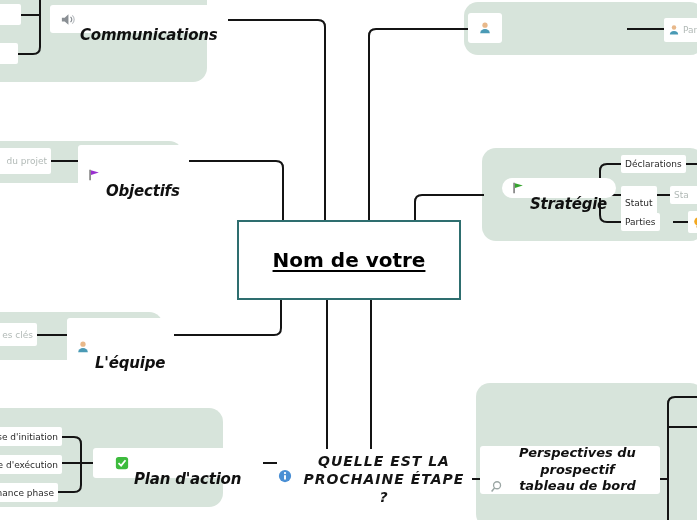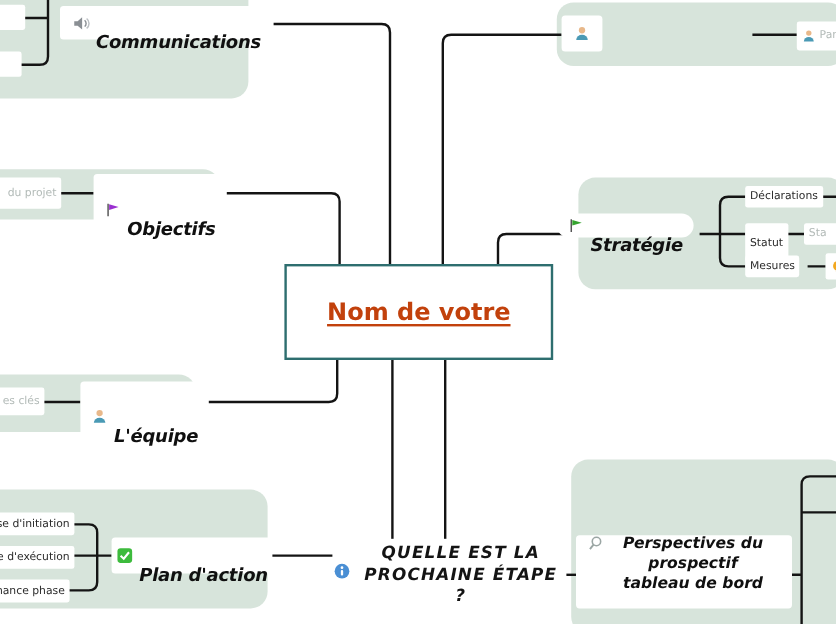--- a/index.html
+++ b/index.html
@@ -9,27 +9,27 @@
   .node{position:absolute;background:#ffffff;border-radius:3px;display:flex;align-items:center;
         justify-content:center;gap:5px;white-space:nowrap;}
   .topic-label{font-weight:bold;font-style:italic;font-size:15px;color:#101010;letter-spacing:-0.2px;margin-top:32px;}
   .small-node{font-size:9px;color:#2b2b2b;border-radius:2px;padding:0 4px;}
   .muted{color:#b2bab7;}
   .right-align{justify-content:flex-end;text-align:right;}
   .left-align{justify-content:flex-start;text-align:left;}
   #central{position:absolute;left:237px;top:220px;width:224px;height:80px;box-sizing:border-box;
            background:#fff;border:2px solid #2e6e6f;display:flex;flex-direction:column;
            align-items:center;justify-content:center;}
-  #central .c-line{font-size:20px;font-weight:bold;color:#c2410c;text-decoration:underline;
+  #central .c-line{font-size:20px;font-weight:bold;color:#000000;text-decoration:underline;
            text-underline-offset:3px;line-height:1.35;}
   #question{position:absolute;left:298px;top:452px;width:172px;text-align:center;
             font-weight:bold;font-style:italic;font-size:14px;color:#141414;
             letter-spacing:1px;line-height:1.3;}
-  #perspectives-node{position:absolute;left:480px;top:446px;width:180px;height:61px;
-            background:#fff;border-radius:3px;display:flex;align-items:flex-start;gap:4px;
+  #perspectives-node{position:absolute;left:480px;top:446px;width:180px;height:48px;
+            background:#fff;border-radius:3px;display:flex;align-items:flex-end;gap:4px;
             padding:0 2px;box-sizing:border-box;}
   .persp-text{flex:1;text-align:center;font-weight:bold;font-style:italic;font-size:13px;
             color:#101010;line-height:1.25;}
   svg.icon{display:block;}
   #lines{position:absolute;left:0;top:0;z-index:1;pointer-events:none;}
   .container{z-index:0;}
   .node,#central,#question,#perspectives-node{z-index:2;}
 </style>
 </head>
 <body>
@@ -114,37 +114,37 @@
           <path d="M3.5 2 v12" stroke="#555" stroke-width="1.4"></path>
           <path d="M4.5 2.6 L13.5 5.2 L4.5 8 z" fill="#9a2fd0"></path>
         </svg>
     </span>
     <span class="topic-label">Objectifs</span>
   </div>
   <div class="node small-node right-align muted" style="left:-14px;top:148px;width:57px;height:26px;">
     <span>du projet</span>
   </div>
 
-  <div class="node" style="left:464px;top:178px;height:20px;padding:0 9px;border-radius:10px;">
+  <div class="node" style="left:502px;top:178px;height:20px;padding:0 9px;border-radius:10px;">
     <span>
       <svg class="icon" width="14" height="14" viewBox="0 0 16 16">
           <path d="M3.5 2 v12" stroke="#555" stroke-width="1.4"></path>
           <path d="M4.5 2.6 L13.5 5.2 L4.5 8 z" fill="#35a42e"></path>
         </svg>
     </span>
     <span class="topic-label">Stratégie</span>
   </div>
   <div class="node small-node" style="left:621px;top:155px;height:18px;">
     <span>Déclarations</span>
   </div>
   <div class="node small-node" style="left:621px;top:186px;height:33px;">
     <span>Statut</span>
   </div>
   <div class="node small-node" style="left:621px;top:213px;height:18px;">
-    <span>Mesures</span>
+    <span>Parties</span>
   </div>
   <div class="node small-node left-align muted" style="left:670px;top:186px;width:34px;height:18px;">
     <span>Sta</span>
   </div>
   <div class="node small-node left-align" style="left:688px;top:211px;width:22px;height:22px;">
     <span>
       <svg class="icon" width="13" height="13" viewBox="0 0 14 14">
           <circle cx="7" cy="6" r="4.6" fill="#f3a81f"></circle>
           <rect x="5" y="10.2" width="4" height="2.6" rx="0.8" fill="#c9880f"></rect>
         </svg>
@@ -157,21 +157,21 @@
           <circle cx="8" cy="4.8" r="3" fill="#e8b88a"></circle>
           <path d="M2.5 14 a5.5 4.8 0 0 1 11 0 z" fill="#4a9ab5"></path>
         </svg>
     </span>
     <span class="topic-label">L'équipe</span>
   </div>
   <div class="node small-node right-align muted" style="left:-14px;top:323px;width:43px;height:23px;">
     <span>es clés</span>
   </div>
 
-  <div class="node" style="left:93px;top:448px;height:30px;padding:0 4px;">
+  <div class="node" style="left:93px;top:448px;height:30px;padding:0 22px;">
     <span>
       <svg class="icon" width="14" height="14" viewBox="0 0 16 16">
           <rect x="1" y="1" width="14" height="14" rx="3" fill="#3dbb3d"></rect>
           <path d="M4 8.2 L7 11 L12 4.8" stroke="#fff" stroke-width="2" fill="none"></path>
         </svg>
     </span>
     <span class="topic-label">Plan d'action</span>
   </div>
   <div class="node small-node right-align" style="left:-14px;top:427px;width:68px;height:19px;">
     <span>se d'initiation</span>

